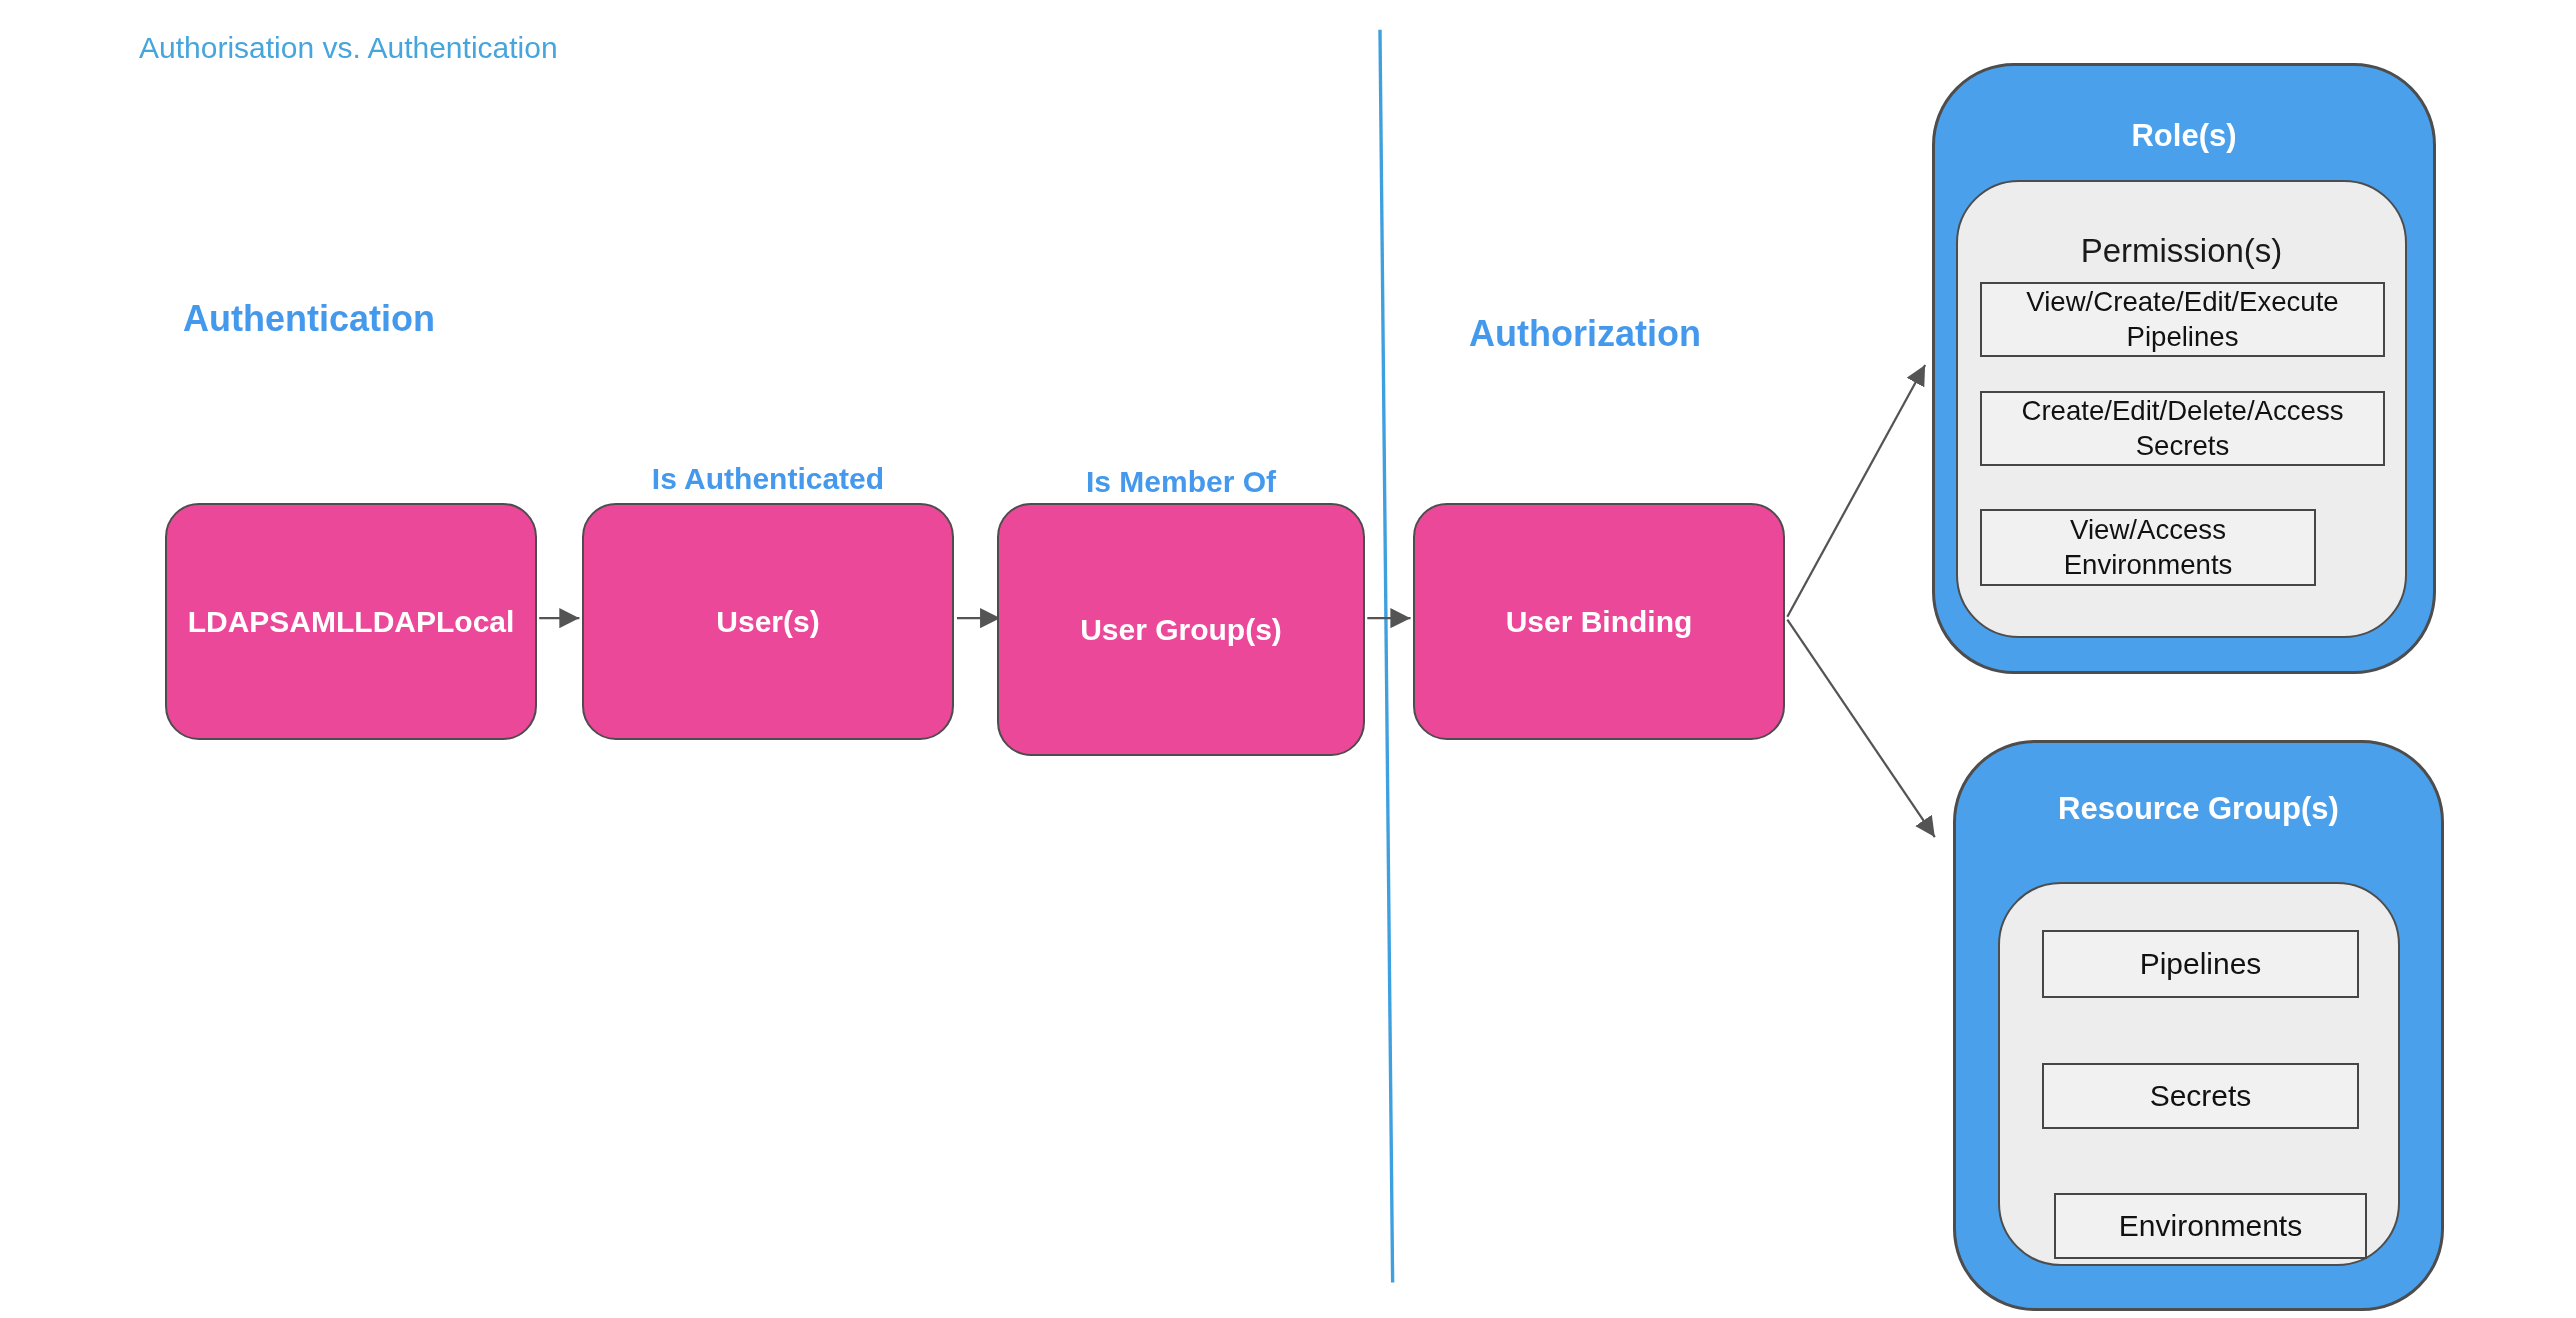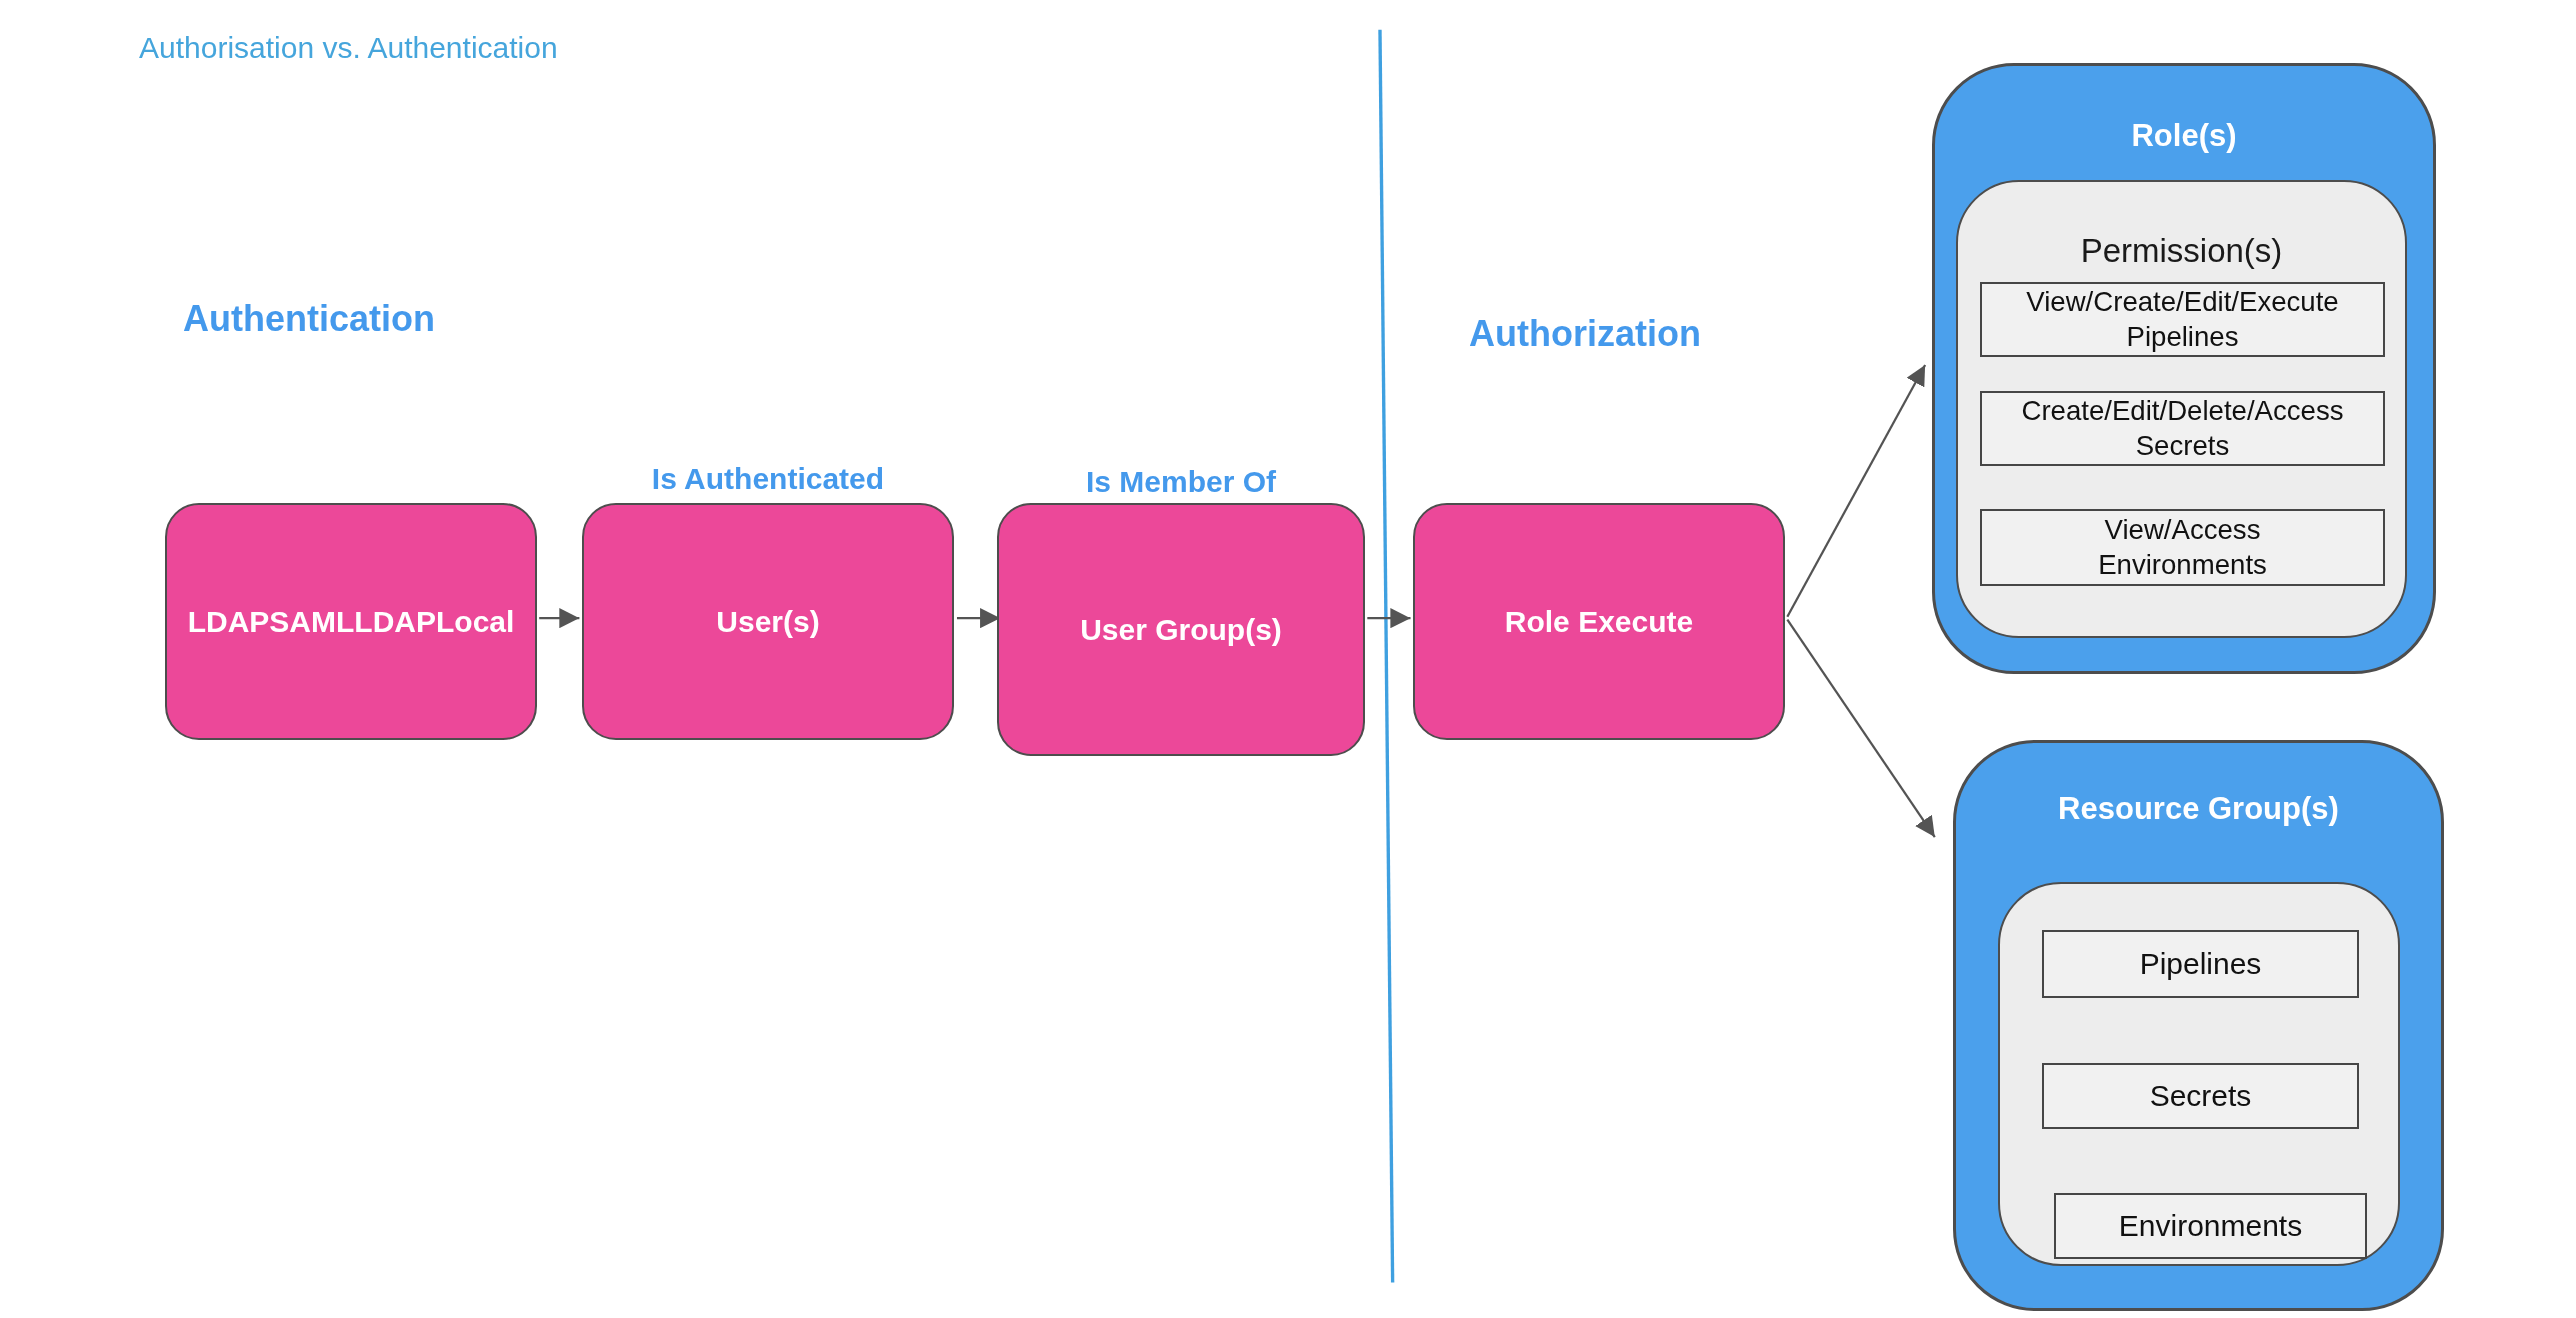--- a/index.html
+++ b/index.html
@@ -129,37 +129,37 @@
 
   <div class="abs node" style="left:582px; top:503px; width:372px; height:237px;">
     <span>User(s)</span>
   </div>
 
   <div class="abs node" style="left:997px; top:503px; width:368px; height:253px;">
     <span>User Group(s)</span>
   </div>
 
   <div class="abs node" style="left:1413px; top:503px; width:372px; height:237px;">
-    <span>Role Execute</span>
+    <span>User Binding</span>
   </div>
 
   <div class="abs panel" style="left:1932px; top:63px; width:504px; height:611px;"></div>
   <div class="abs panel-title" style="left:1932px; top:118px; width:504px;">Role(s)</div>
   <div class="abs panel-inner" style="left:1956px; top:180px; width:451px; height:458px;"></div>
   <div class="abs inner-title" style="left:1956px; top:232px; width:451px;">Permission(s)</div>
 
   <div class="abs item-box perm-text" style="left:1980px; top:282px; width:405px; height:75px;text-align:right;">
     <span>View/Create/Edit/Execute</span>
     <span>Pipelines</span>
   </div>
   <div class="abs item-box perm-text" style="left:1980px; top:391px; width:405px; height:75px;">
     <span>Create/Edit/Delete/Access</span>
     <span>Secrets</span>
   </div>
-  <div class="abs item-box perm-text" style="left:1980px; top:509px; width:405px; height:77px;">
+  <div class="abs item-box perm-text" style="left:1980px; top:509px; width:336px; height:77px;">
     <span>View/Access</span>
     <span>Environments</span>
   </div>
 
   <div class="abs panel" style="left:1953px; top:740px; width:491px; height:571px;"></div>
   <div class="abs panel-title" style="left:1953px; top:791px; width:491px;">Resource Group(s)</div>
   <div class="abs panel-inner" style="left:1998px; top:882px; width:402px; height:384px;"></div>
 
   <div class="abs item-box res-text" style="left:2042px; top:930px; width:317px; height:68px;">
     <span>Pipelines</span>

